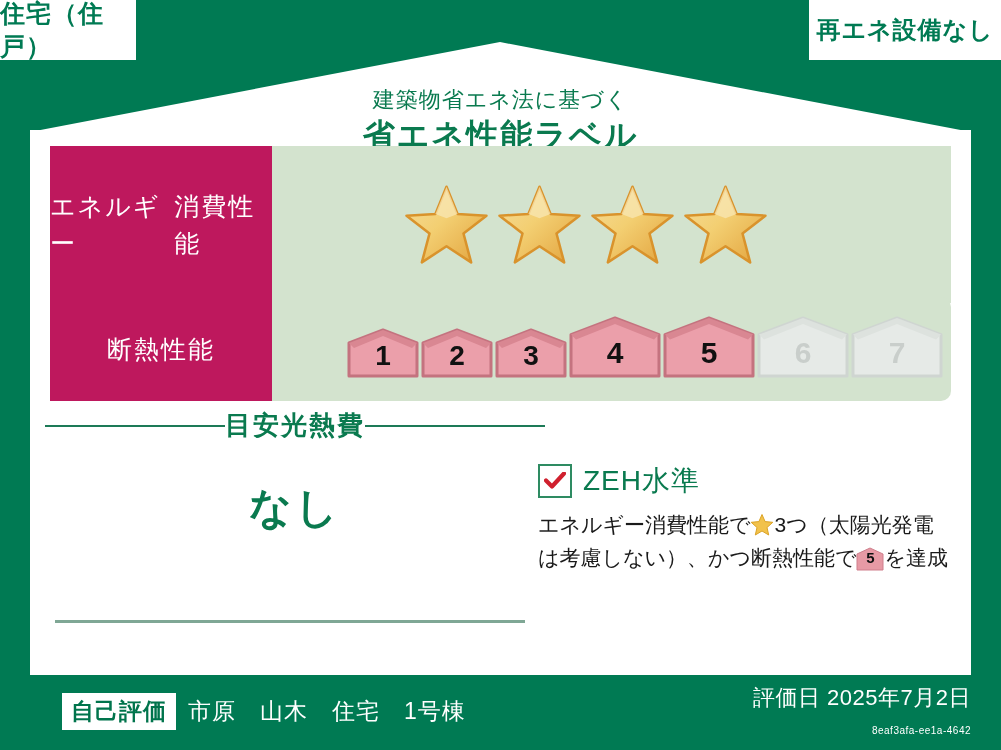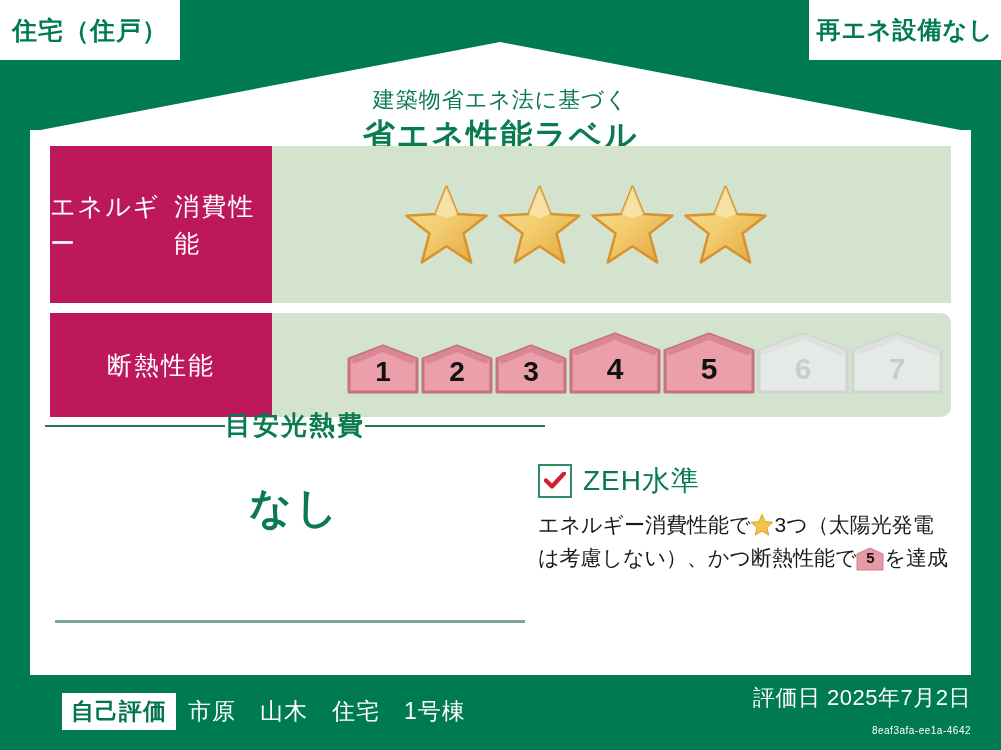--- a/index.html
+++ b/index.html
@@ -21,38 +21,38 @@
     position:absolute;left:0;top:0;width:1001px;height:165px;
   }
   .roof svg{display:block;}
 
   
   .badge{
     position:absolute;background:#ffffff;color:#007a53;
     font-weight:bold;display:flex;align-items:center;justify-content:center;
     letter-spacing:1px;
   }
-  #badge-left{left:0;top:0;width:180px;height:60px;font-size:25px;}
+  #badge-left{left:0;top:0;width:136px;height:60px;font-size:25px;}
   #badge-right{right:0;top:0;width:192px;height:60px;font-size:24px;}
 
   
   .title-wrap{
     position:absolute;left:0;top:58px;width:1001px;text-align:center;
     color:#0a7a4f;
   }
   .title-sub{font-size:22px;font-weight:normal;letter-spacing:1px;line-height:1.25;margin-top:28px;}
   .title-main{font-size:32px;font-weight:bold;letter-spacing:2px;line-height:1.22;margin-top:2px;}
 
   
   .perf-row{
     position:absolute;left:50px;width:901px;display:flex;
     background:#d3e3ce;
   }
   #row-energy{top:146px;height:157px;}
-  #row-insul{top:313px;height:104px;border-radius:10px;}
+  #row-insul{top:297px;height:104px;border-radius:10px;}
   .row-label{
     background:#be185d;color:#fff;font-weight:normal;
     display:flex;flex-direction:row;align-items:center;justify-content:center;
     flex:0 0 222px;font-size:25px;line-height:1.45;letter-spacing:2px;
   }
   .row-body{flex:1;display:flex;align-items:center;}
 
   
   .stars{display:flex;align-items:center;gap:8px;padding-left:132px;}
   .star{width:85px;height:82px;display:block;}

